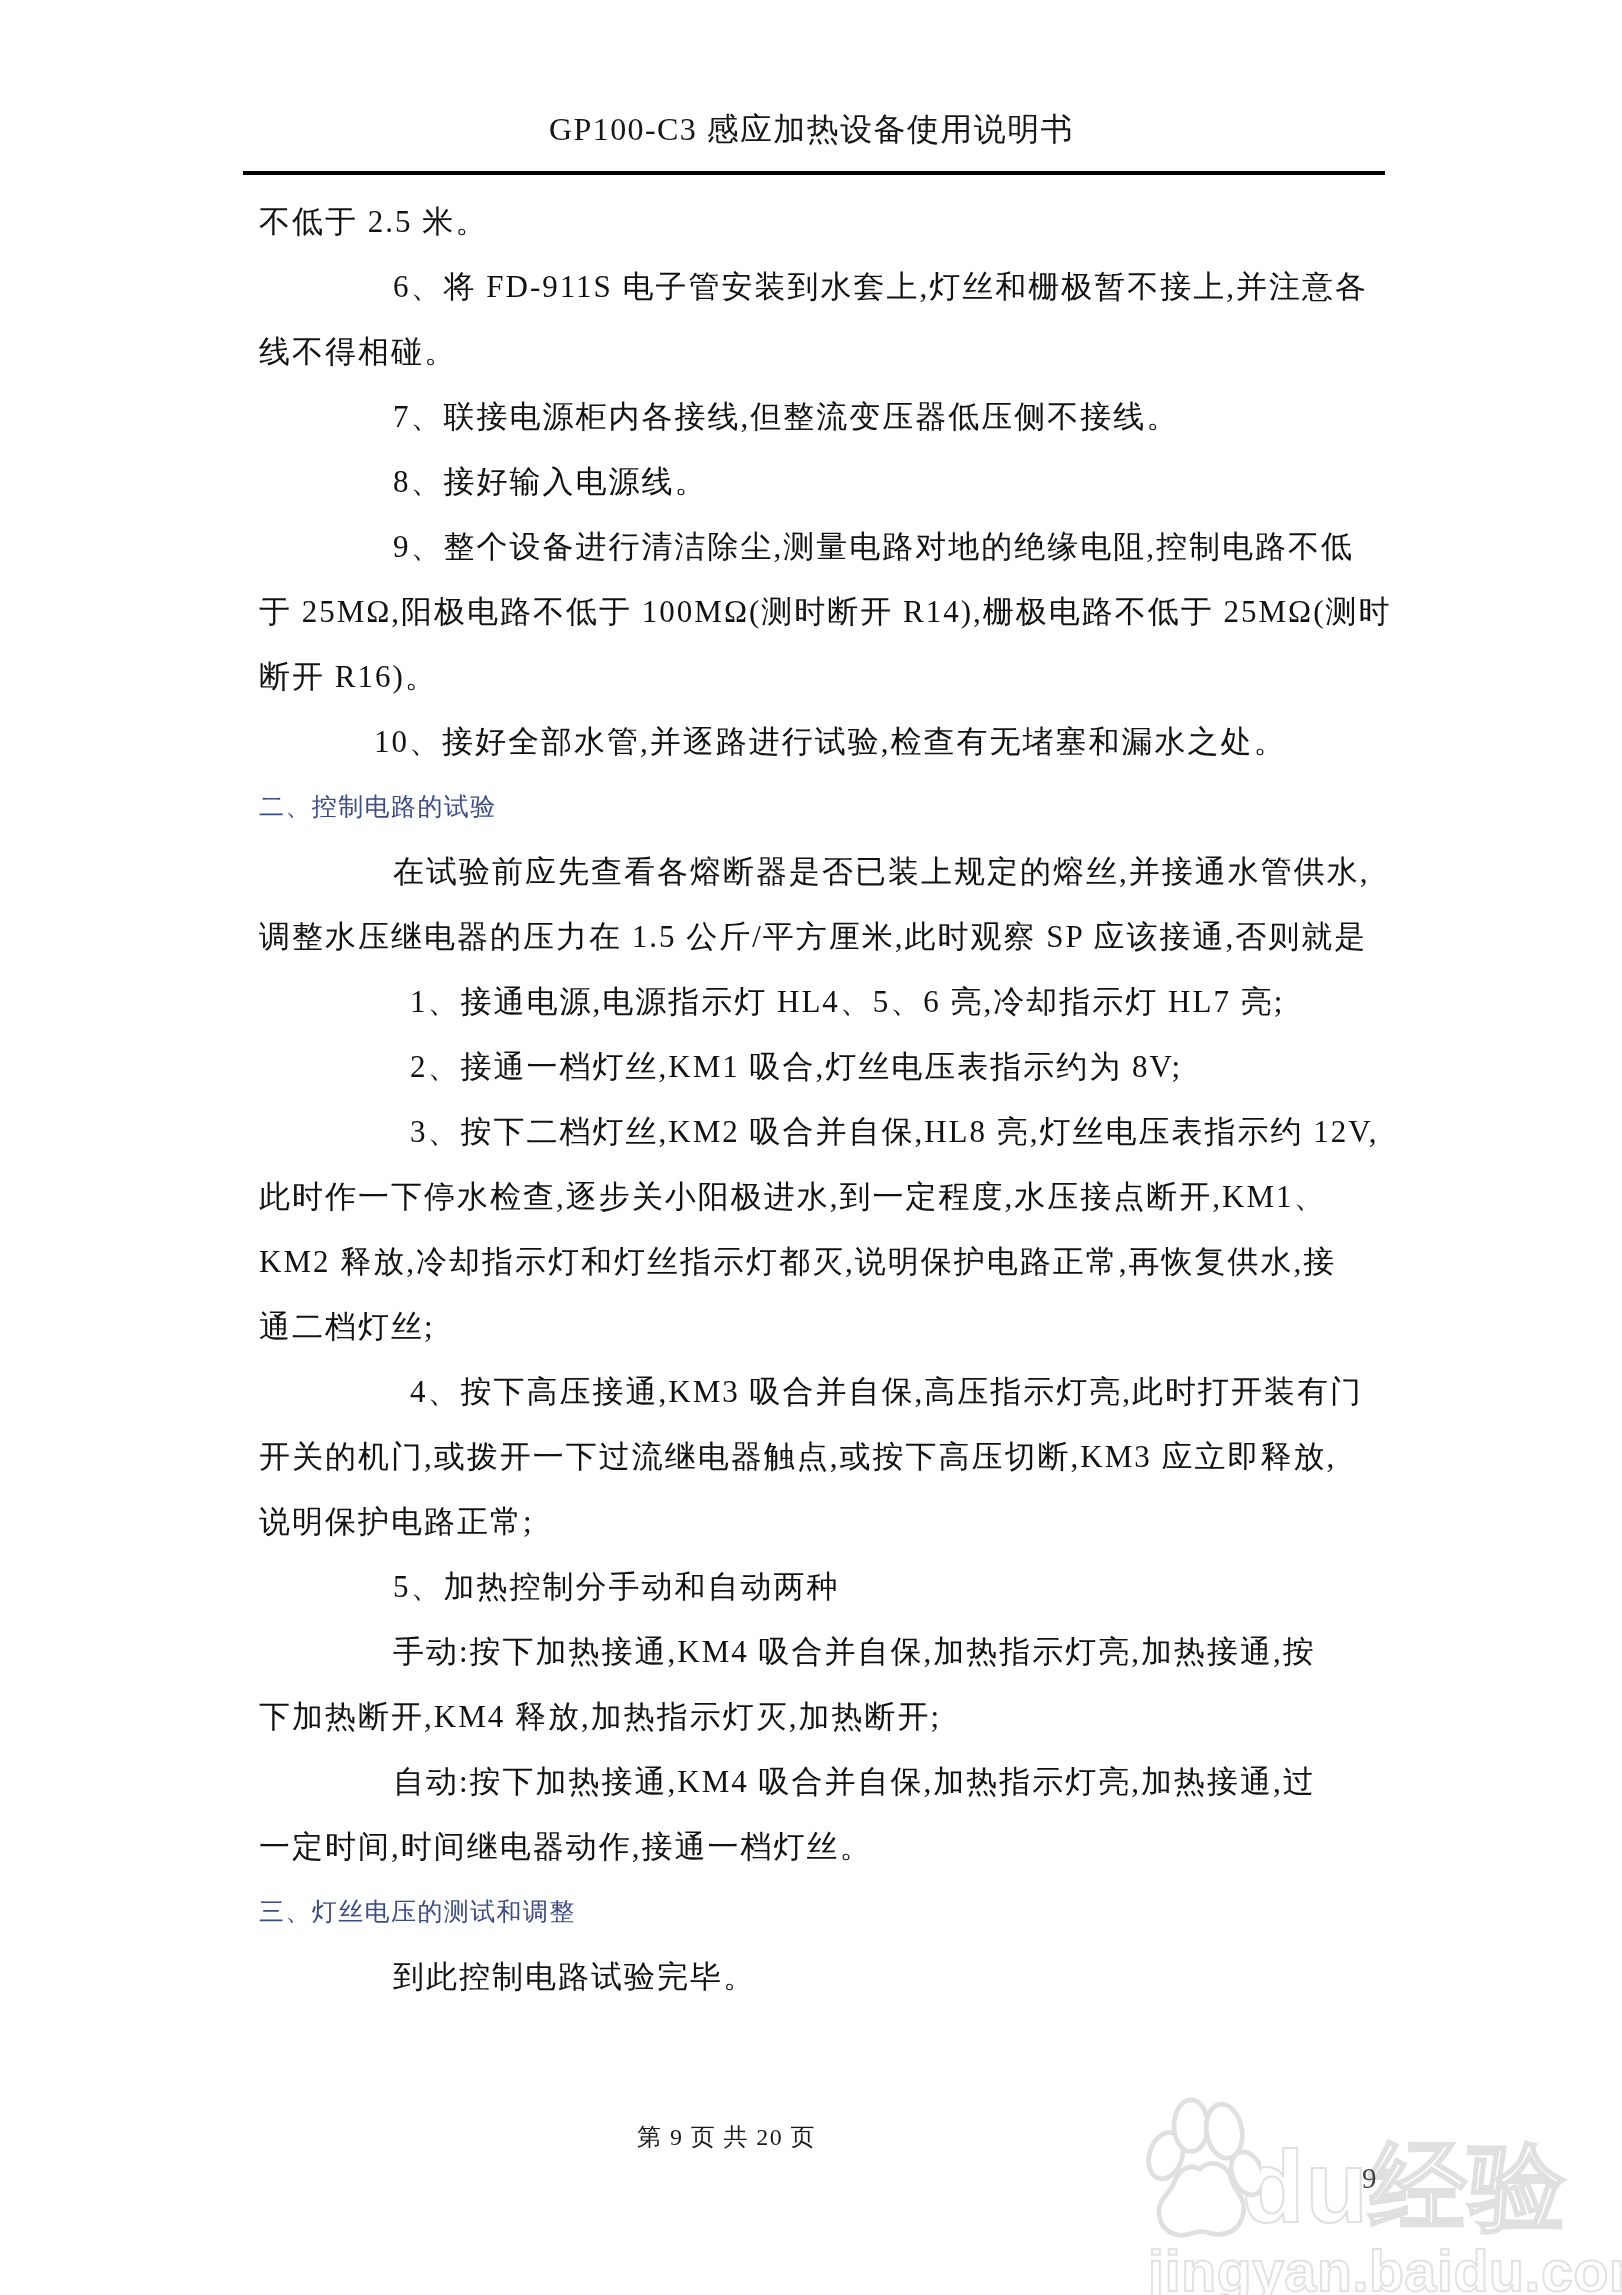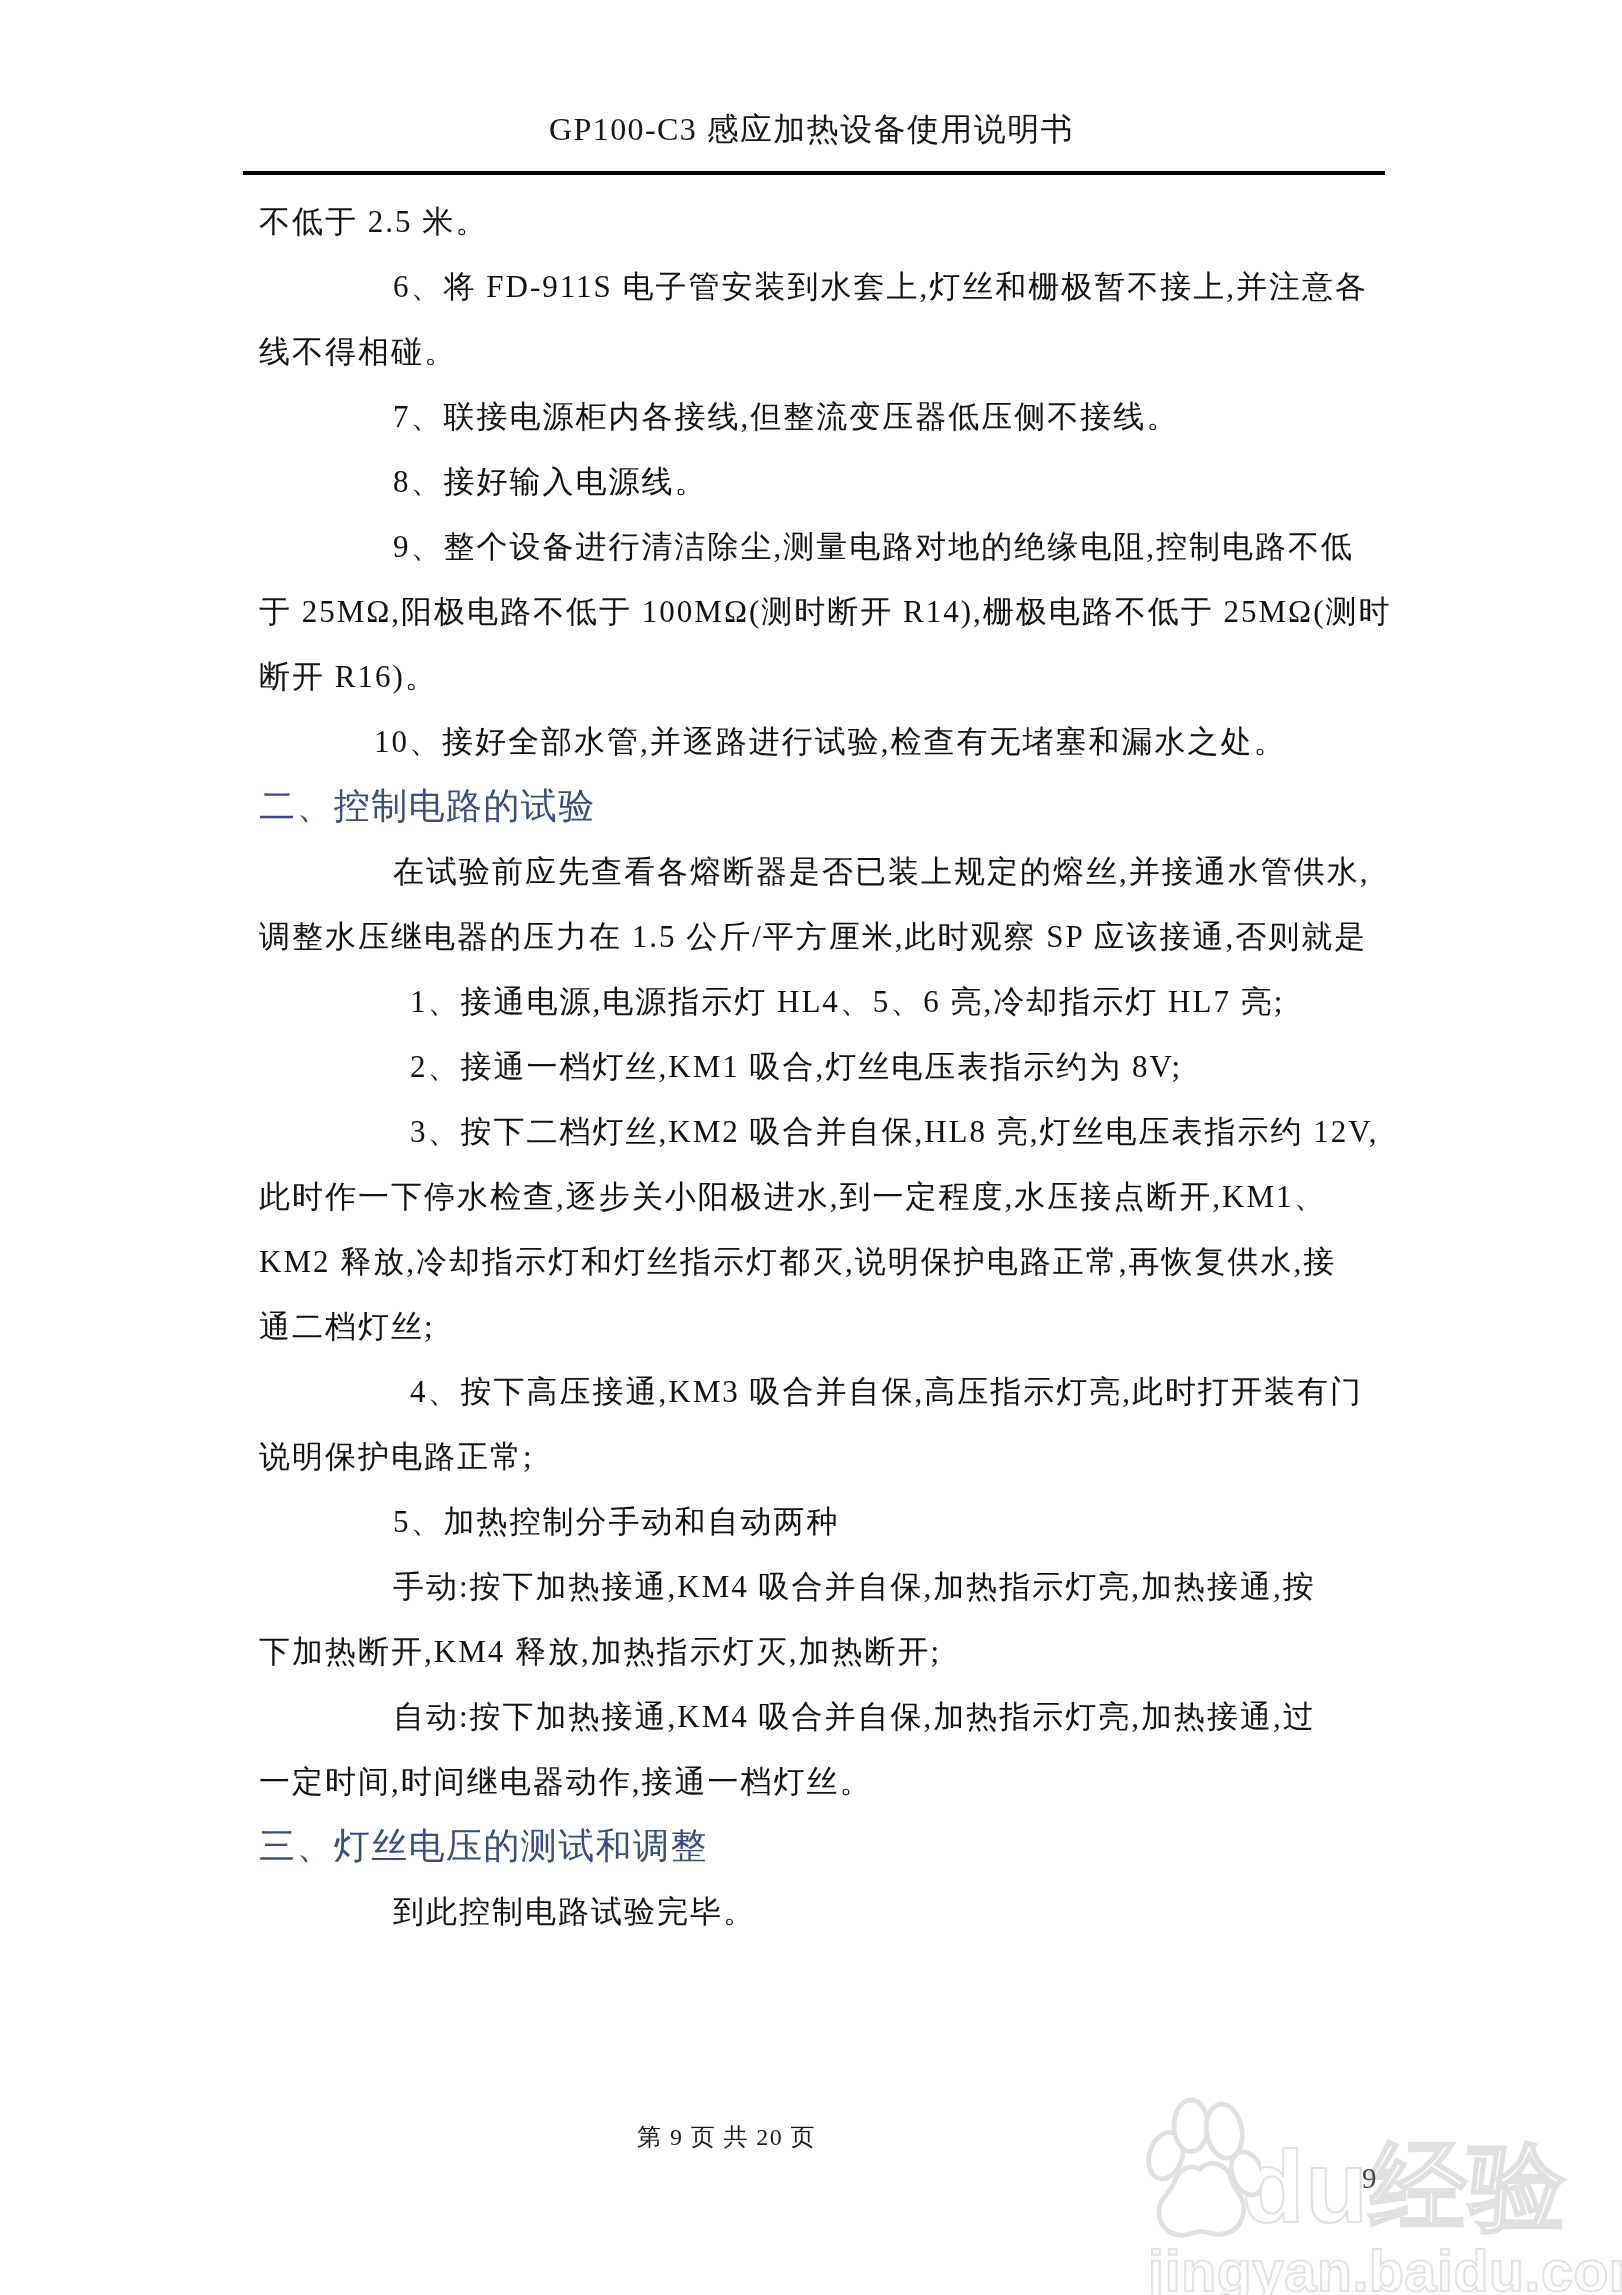--- a/index.html
+++ b/index.html
@@ -45,21 +45,21 @@
     height: 65px;
     line-height: 65px;
     font-size: 31px;
     letter-spacing: 2px;
     white-space: nowrap;
     color: #121212;
     margin-left: 16px;
   }
   .hd {
     color: #3c4b82;
-    font-size: 36px;
+    font-size: 25px;
     letter-spacing: 1.4px;
   }
   .ind0 { padding-left: 0; }
   .ind1 { padding-left: 115px; }
   .ind2 { padding-left: 134px; }
   .ind3 { padding-left: 151px; }
 
   
   .doc-footer {
     position: absolute;
@@ -146,20 +146,21 @@
   <div class="ln hd ind0">二、控制电路的试验</div>
   <div class="ln ind2">在试验前应先查看各熔断器是否已装上规定的熔丝,并接通水管供水,</div>
   <div class="ln ind0">调整水压继电器的压力在 1.5 公斤/平方厘米,此时观察 SP 应该接通,否则就是</div>
   <div class="ln ind3">1、接通电源,电源指示灯 HL4、5、6 亮,冷却指示灯 HL7 亮;</div>
   <div class="ln ind3">2、接通一档灯丝,KM1 吸合,灯丝电压表指示约为 8V;</div>
   <div class="ln ind3">3、按下二档灯丝,KM2 吸合并自保,HL8 亮,灯丝电压表指示约 12V,</div>
   <div class="ln ind0">此时作一下停水检查,逐步关小阳极进水,到一定程度,水压接点断开,KM1、</div>
   <div class="ln ind0">KM2 释放,冷却指示灯和灯丝指示灯都灭,说明保护电路正常,再恢复供水,接</div>
   <div class="ln ind0">通二档灯丝;</div>
   <div class="ln ind3">4、按下高压接通,KM3 吸合并自保,高压指示灯亮,此时打开装有门</div>
+  <div class="ln ind0">开关的机门,或拨开一下过流继电器触点,或按下高压切断,KM3 应立即释放,</div>
   <div class="ln ind0">说明保护电路正常;</div>
   <div class="ln ind2">5、加热控制分手动和自动两种</div>
   <div class="ln ind2">手动:按下加热接通,KM4 吸合并自保,加热指示灯亮,加热接通,按</div>
   <div class="ln ind0">下加热断开,KM4 释放,加热指示灯灭,加热断开;</div>
   <div class="ln ind2">自动:按下加热接通,KM4 吸合并自保,加热指示灯亮,加热接通,过</div>
   <div class="ln ind0">一定时间,时间继电器动作,接通一档灯丝。</div>
   <div class="ln hd ind0">三、灯丝电压的测试和调整</div>
   <div class="ln ind2">到此控制电路试验完毕。</div>
 </div>
 

